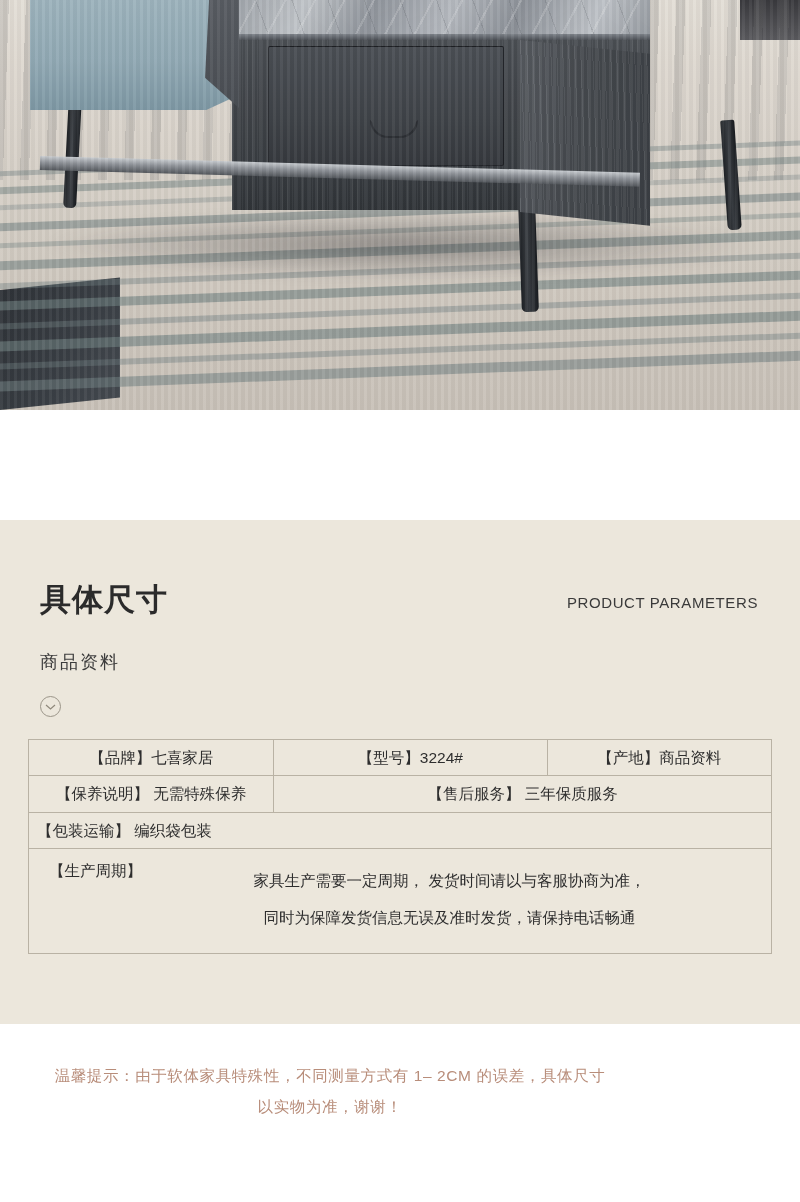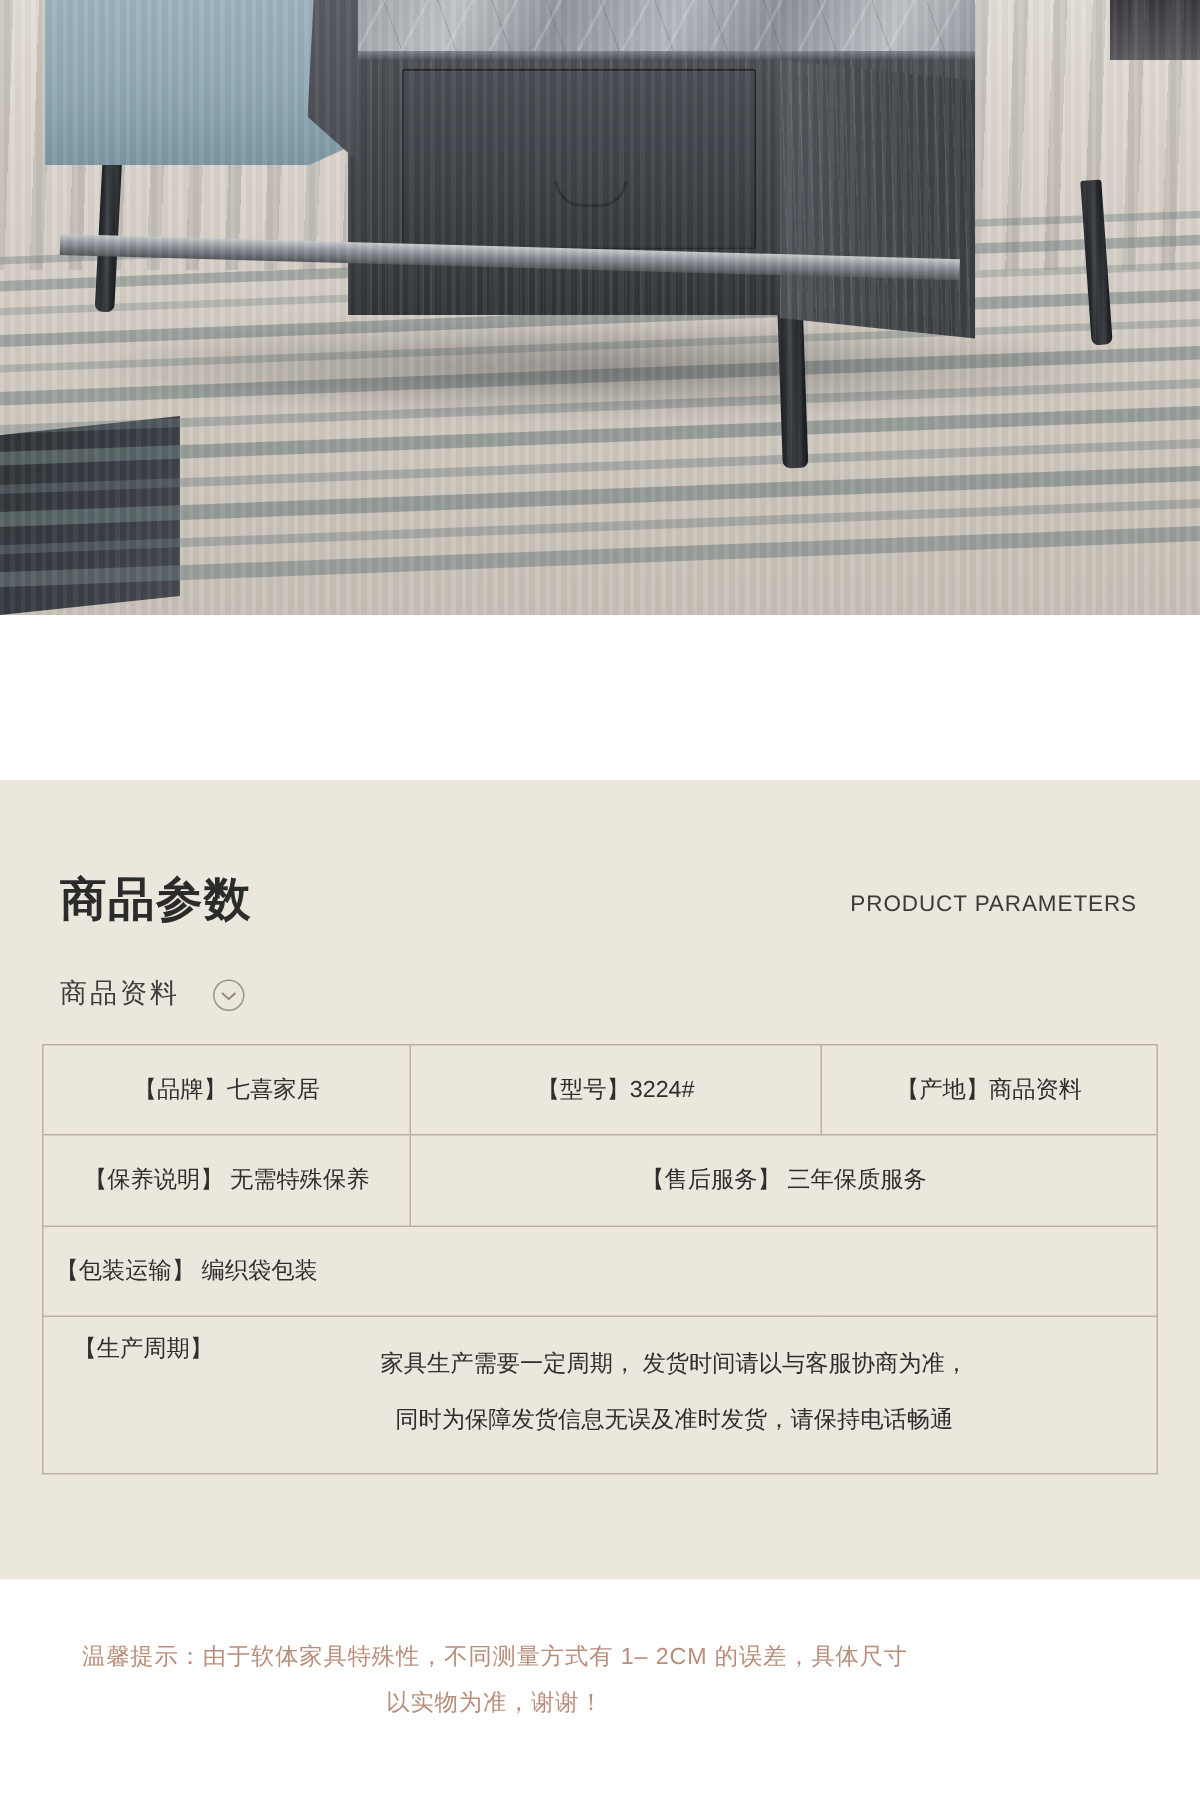--- a/index.html
+++ b/index.html
@@ -230,22 +230,23 @@
     position: absolute;
     right: 2px;
     top: 14px;
     font-size: 15px;
     letter-spacing: .6px;
     color: #3a3a3a;
   }
   .subtitle-row {
     margin: 12px 40px 22px 40px;
     display: flex;
-    align-items: flex-end;
+    align-items: flex-start;
     gap: 22px;
+    flex-direction: column;
   }
   .subtitle {
     font-size: 18px;
     color: #3c3c3c;
     letter-spacing: 2px;
   }
   .chev {
     width: 19px; height: 19px;
     border: 1px solid #9b9589;
     border-radius: 50%;
@@ -258,21 +259,21 @@
   table.spec {
     margin: 0 28px;
     width: 744px;
     border-collapse: collapse;
     table-layout: fixed;
   }
   table.spec td {
     border: 1px solid #b9b2a4;
     font-size: 15.5px;
     color: #2e2e2e;
-    padding: 18px 8px;
+    padding: 6px 8px;
     line-height: 1.5;
     vertical-align: middle;
   }
   td.c { text-align: center; }
   td.l { text-align: left; padding-left: 22px; }
   td.blank { border-top: 1px solid #b9b2a4; border-bottom: 1px solid #b9b2a4; }
   .cycle-label { white-space: nowrap; }
   .cycle-text {
     text-align: center;
     line-height: 1.75;
@@ -339,21 +340,21 @@
   <div class="plinth"></div>
 
   <div class="weave"></div>
 </div>
 
 <div class="gap-white"></div>
 
 <section class="params">
 
   <div class="params-head">
-    <div class="title-cn">商品参数</div>
+    <div class="title-cn">具体尺寸</div>
     <div class="title-en">PRODUCT PARAMETERS</div>
   </div>
 
   <div class="subtitle-row">
     <span class="subtitle">商品资料</span>
     <span class="chev">
       <svg width="11" height="8" viewBox="0 0 11 8" aria-hidden="true">
         <path d="M1 2 L5.5 6 L10 2" fill="none" stroke="#8d8madd" style="stroke:#8f897c" stroke-width="1.2"></path>
       </svg>
     </span>

